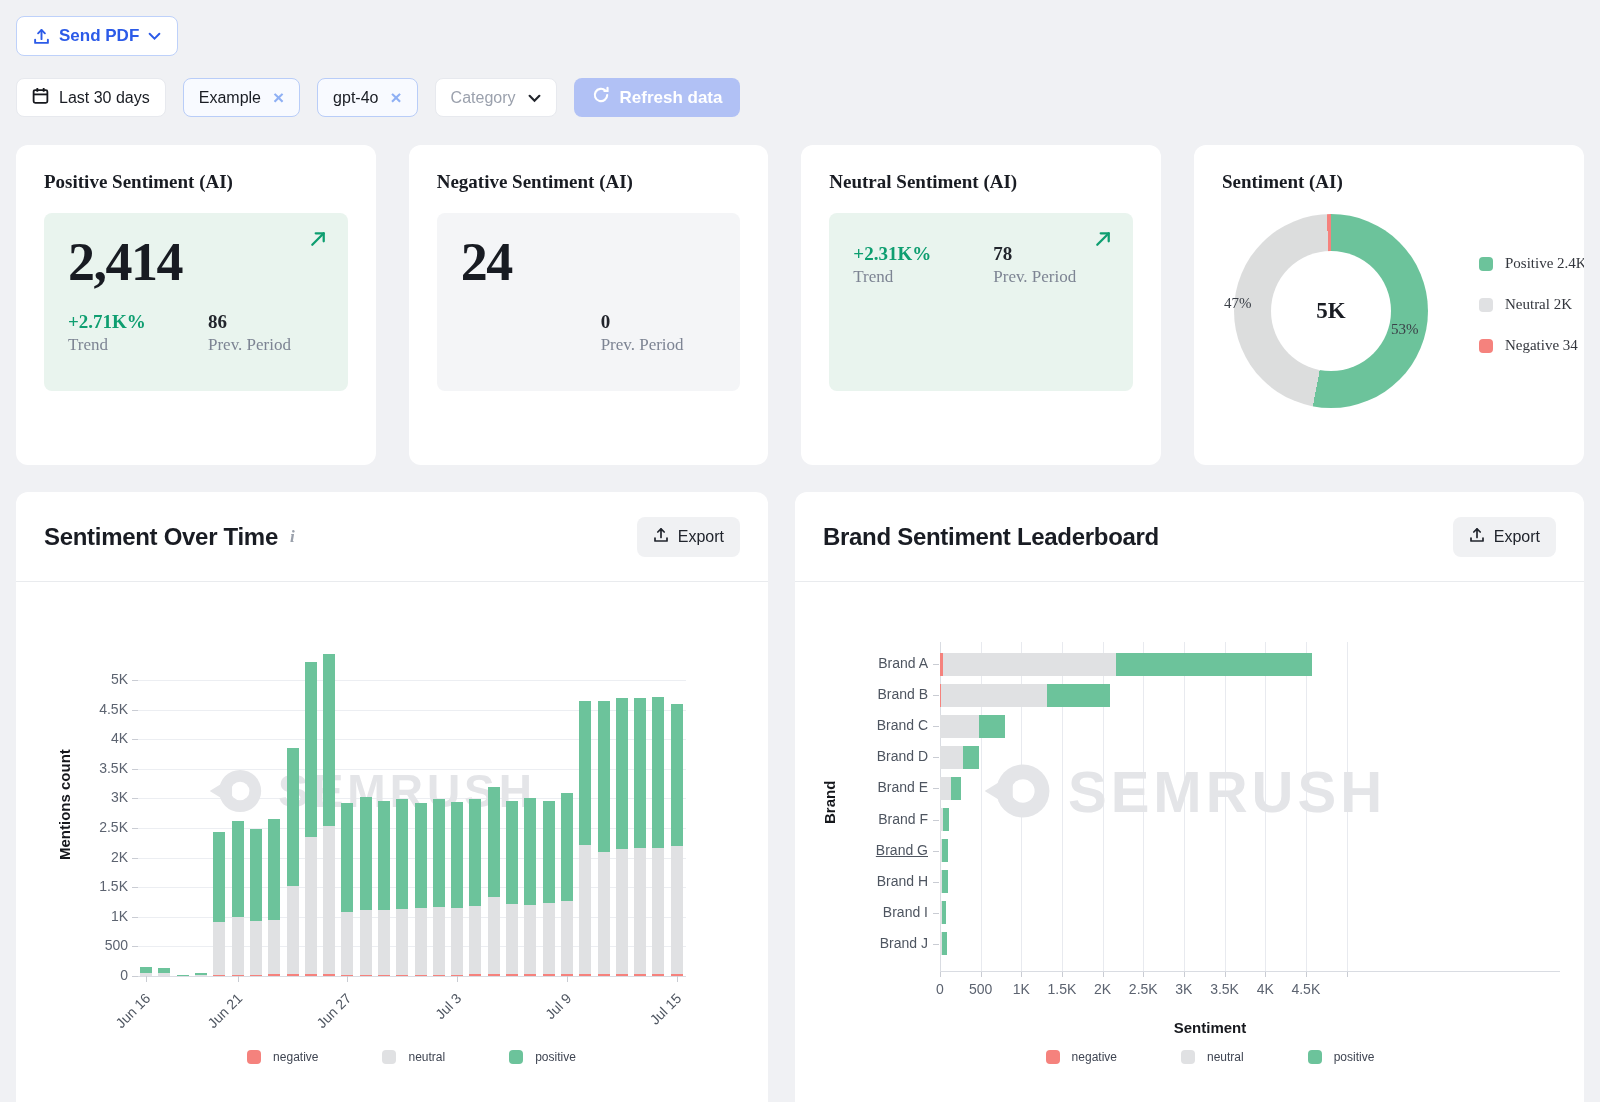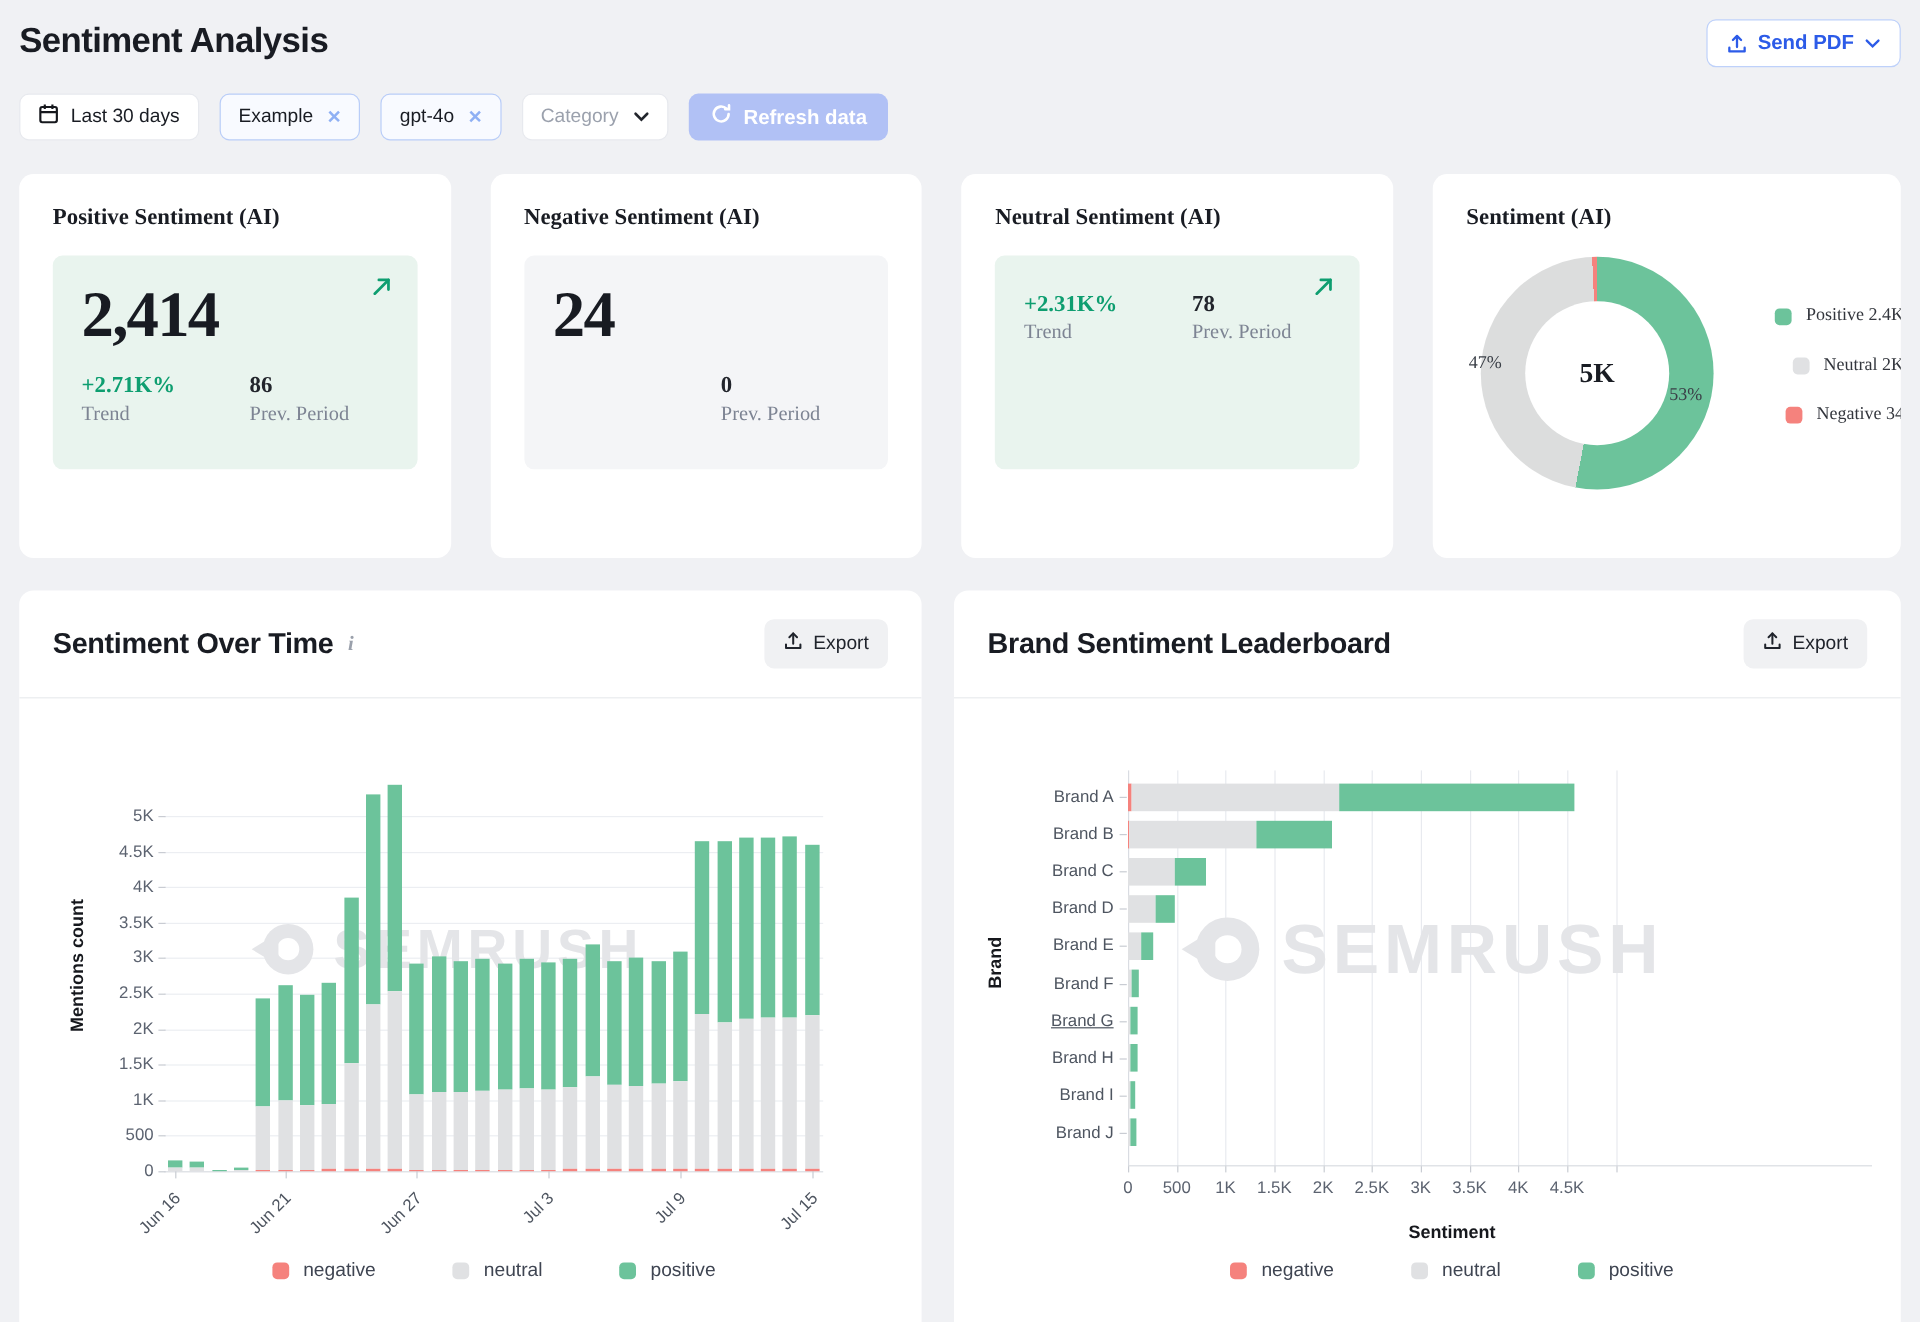--- a/index.html
+++ b/index.html
@@ -56,21 +56,21 @@
   .kpi-arrow { position:absolute; top:18px; right:22px; }
 
   
   .donut-card { flex:1.1; position:relative; overflow:hidden; padding:26px 28px; }
   .donut { position:absolute; left:40px; top:69px; width:194px; height:194px; border-radius:50%; }
   .donut::after { content:""; position:absolute; inset:37px; background:#fff; border-radius:50%; }
   .donut-center { position:absolute; left:40px; top:69px; width:194px; height:194px;
     display:flex; align-items:center; justify-content:center;
     font-size:23px; font-weight:800; z-index:2; }
   .donut-pct { position:absolute; font-size:15px; color:#3a3f47; z-index:3; }
-  .donut-legend { position:absolute; left:285px; top:110px; display:flex; flex-direction:column; gap:24px;align-items:flex-end; }
+  .donut-legend { position:absolute; left:285px; top:110px; display:flex; flex-direction:column; gap:24px; }
   .legend-item { display:flex; align-items:center; gap:12px; font-size:15px; color:#33363d; white-space:nowrap; }
   .swatch { width:14px; height:14px; border-radius:4px; flex:0 0 auto; }
 
   
   .bottom-row { display:flex; gap:27px; margin-top:27px; height:625px; }
   .chart-card { position:relative; overflow:hidden; }
   .chart-card.left  { width:752px; }
   .chart-card.right { width:789px; }
   .chart-header { display:flex; justify-content:space-between; align-items:center;
      padding:26px 28px; height:90px; border-bottom:1px solid #e9ebee; }
@@ -100,36 +100,35 @@
   .sot-bars { position:absolute; left:0; bottom:0; width:100%; height:100%;
      display:flex; justify-content:space-around; align-items:flex-end; z-index:2; }
   .sbar { width:12px; display:flex; flex-direction:column-reverse; }
   .sbar .seg { width:100%; }
 
   .xtick-rot { position:absolute; font-size:14px; color:#4e5560; width:60px; text-align:right;
      transform:rotate(-45deg); transform-origin:right top; white-space:nowrap; }
 
   .axis-title { position:absolute; font-size:15px; font-weight:700; color:#16181d; text-align:center; }
   .chart-legend { position:absolute; display:flex; gap:64px; justify-content:center; }
-  .chart-legend .legend-item { font-size:16px; color:#3f4552; }
+  .chart-legend .legend-item { font-size:12px; color:#3f4552; }
 
   
   .lb-row-label { position:absolute; font-size:14px; color:#4e5560; width:95px; text-align:right; white-space:nowrap; }
   .lb-bar { position:absolute; height:23px; display:flex; z-index:2; }
   .lb-bar .seg { height:100%; }
   .lb-xtick { position:absolute; font-size:14px; color:#5c6370; width:50px; text-align:center; }
 
   .watermark { position:absolute; display:flex; align-items:center; gap:10px; z-index:1;
      color:#e4e5e8; font-weight:800; letter-spacing:4px; white-space:nowrap; }
 </style>
 </head>
 <body>
 
 <div class="top-row">
-  <div class="page-title">Sentiment Analysis</div>
   <button class="send-pdf">
     <span>
       <svg width="17" height="17" viewBox="0 0 16 16" fill="none" stroke="#2c5be8" stroke-width="1.8" stroke-linecap="round" stroke-linejoin="round">
         <path d="M8 10.5 V2"></path>
           <path d="M4.8 5 L8 1.8 L11.2 5"></path>
           <path d="M2 11 v3 h12 v-3"></path>
       </svg>
     </span>
     <span>Send PDF</span>
     <span>

